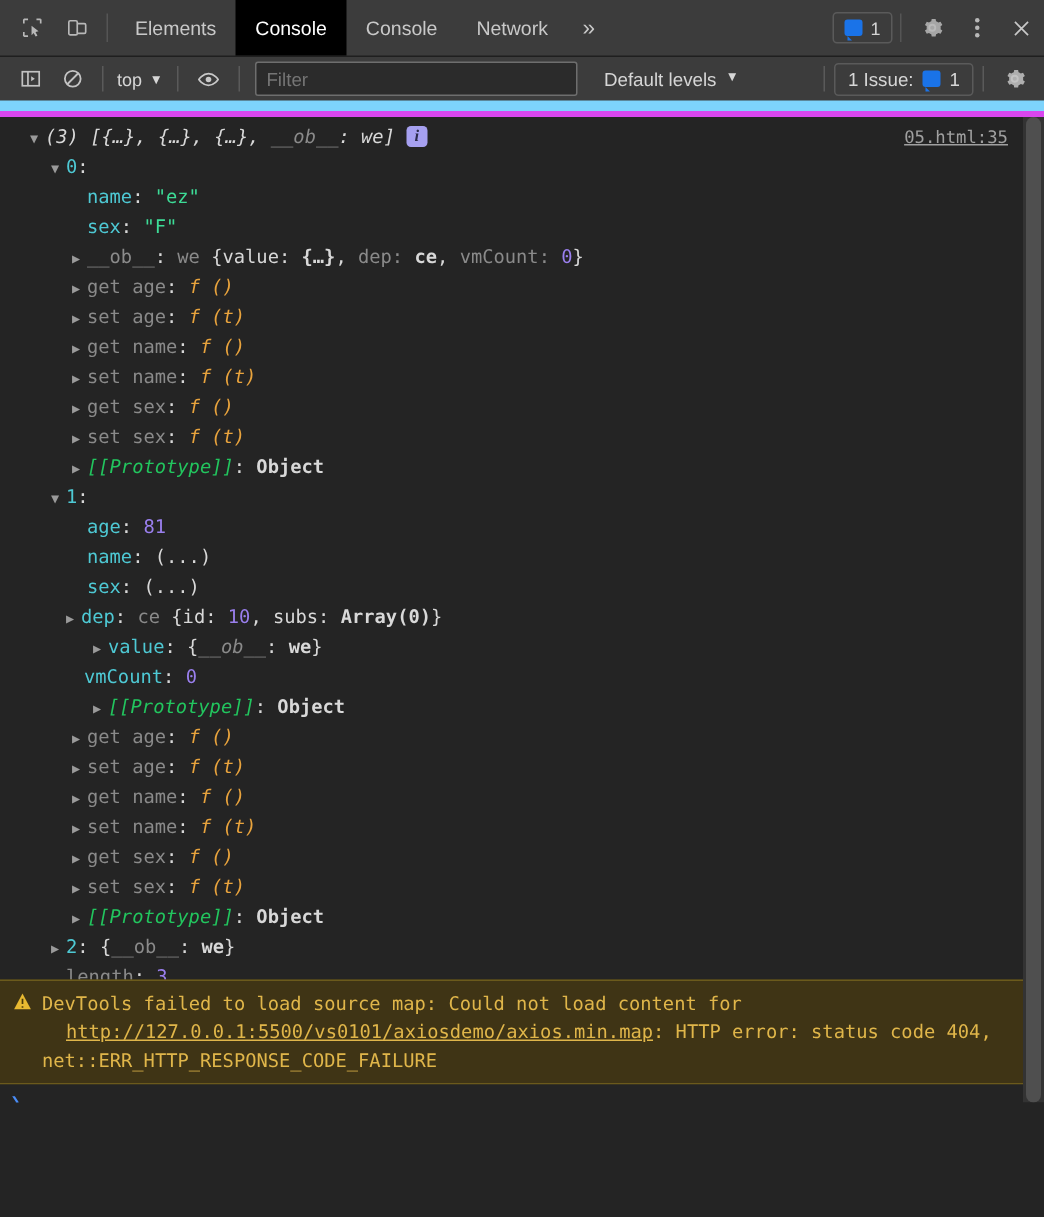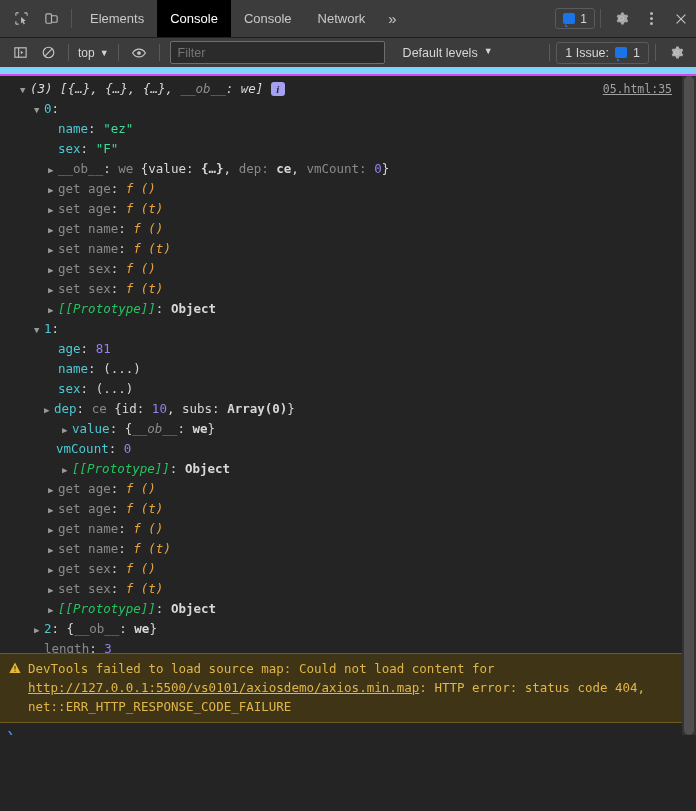--- a/index.html
+++ b/index.html
@@ -130,21 +130,21 @@
     font-size: 12.5px; color:#d6d6d6;
     white-space: nowrap;
   }
 
   
   .console {
     position: relative;
     height: 661px;
     background: #242424;
     overflow: hidden;
-    border-top: 2px solid #d946ef;
+    border-top: 4px solid #d946ef;
   }
   .console-scroll { position: relative; height: 100%; padding-top: 3px; }
 
   .line {
     position: relative;
     height: 20px;
     line-height: 20px;
     font-size: 12.5px;
     white-space: pre;
     color: #d8d8d8;
@@ -203,21 +203,21 @@
     border-bottom: 1px solid #6b5a1c;
     padding: 5px 8px 6px 8px;
     display: flex;
     gap: 6px;
     font-size: 12.5px;
     line-height: 19px;
     color: #e0b64a;
   }
   .warn-icon { flex: 0 0 14px; margin-top: 2px; }
   .warn-text { flex: 1; }
-  .warn-text a { color: #e0b64a; text-decoration: underline; }
+  .warn-text a { color: #e0b64a; text-decoration: underline; margin-left: 16px; }
 
   .prompt-row {
     position: absolute;
     left: 0; right: 0; bottom: 0;
     height: 12px;
     background: #242424;
     padding-left: 7px;
   }
   .prompt-caret {
     color: #4a8df8; font-size: 11px; line-height: 12px;

